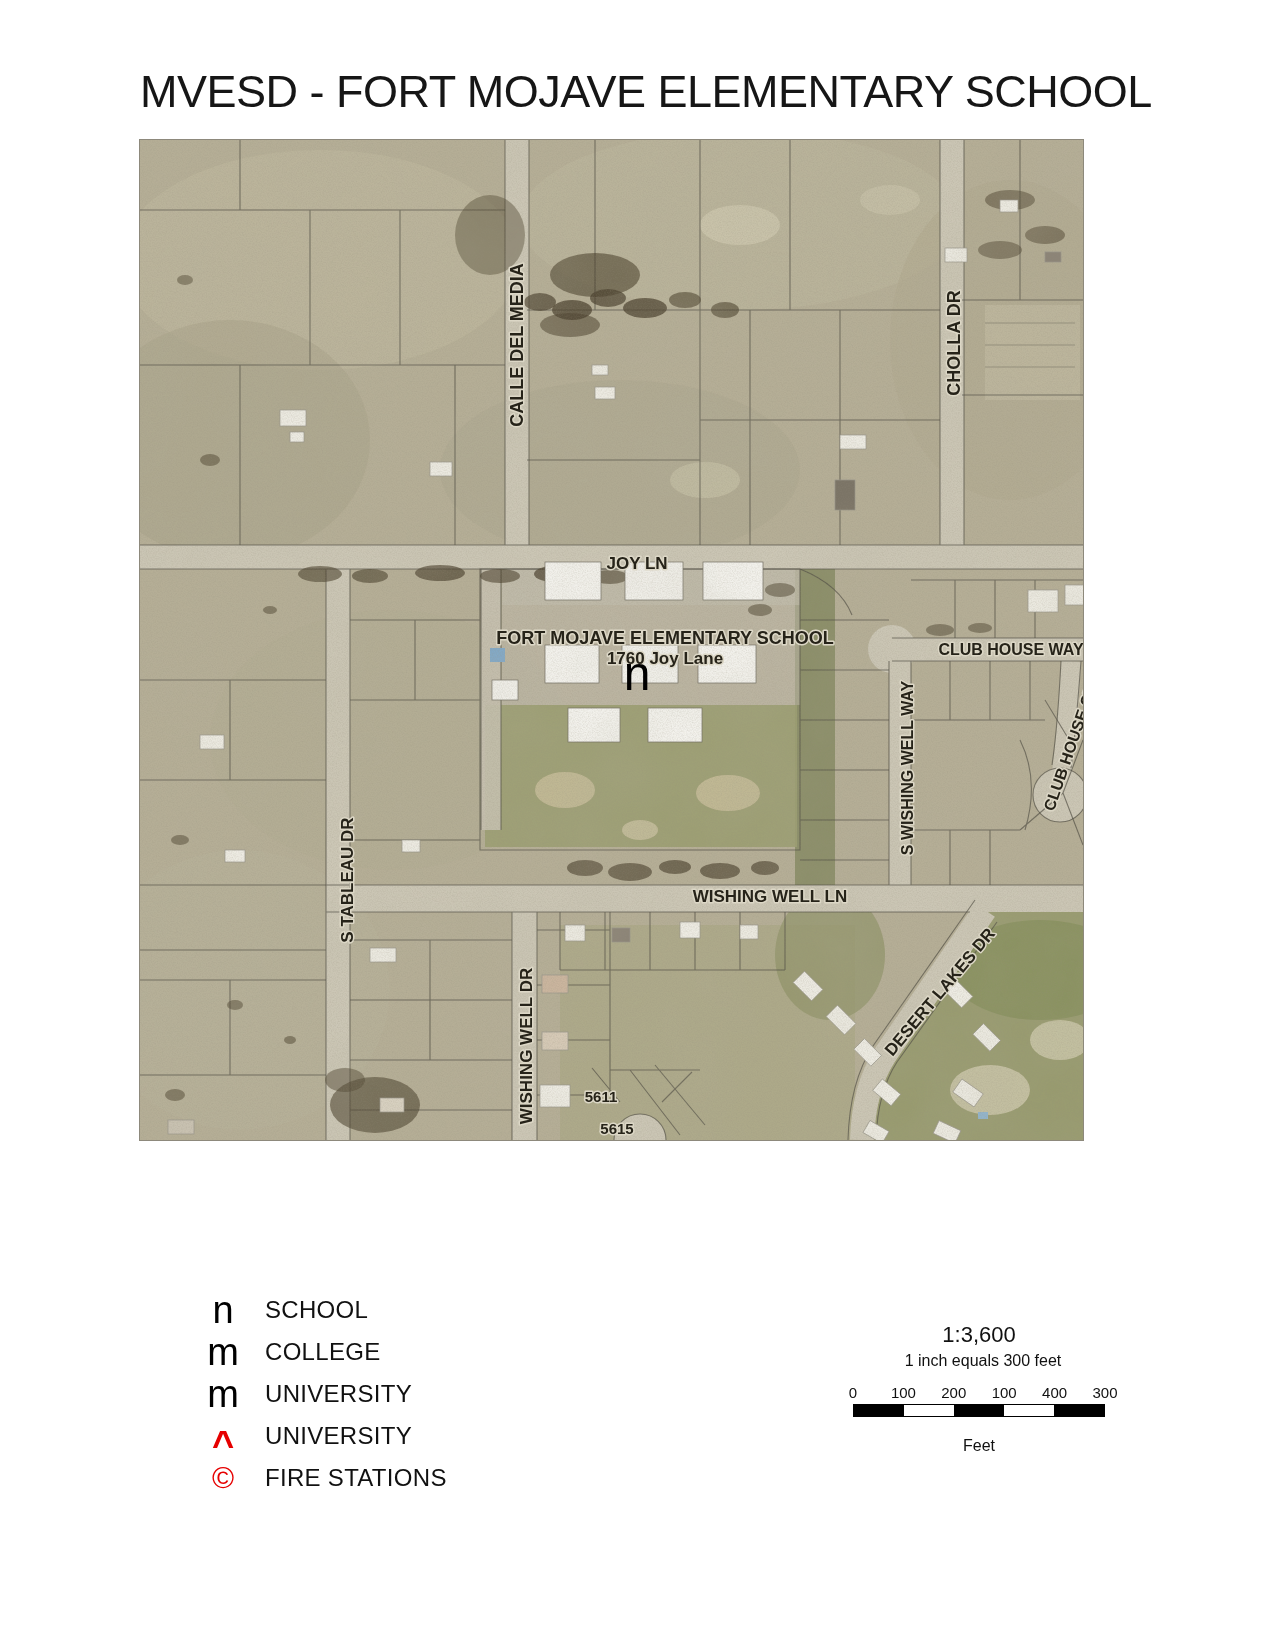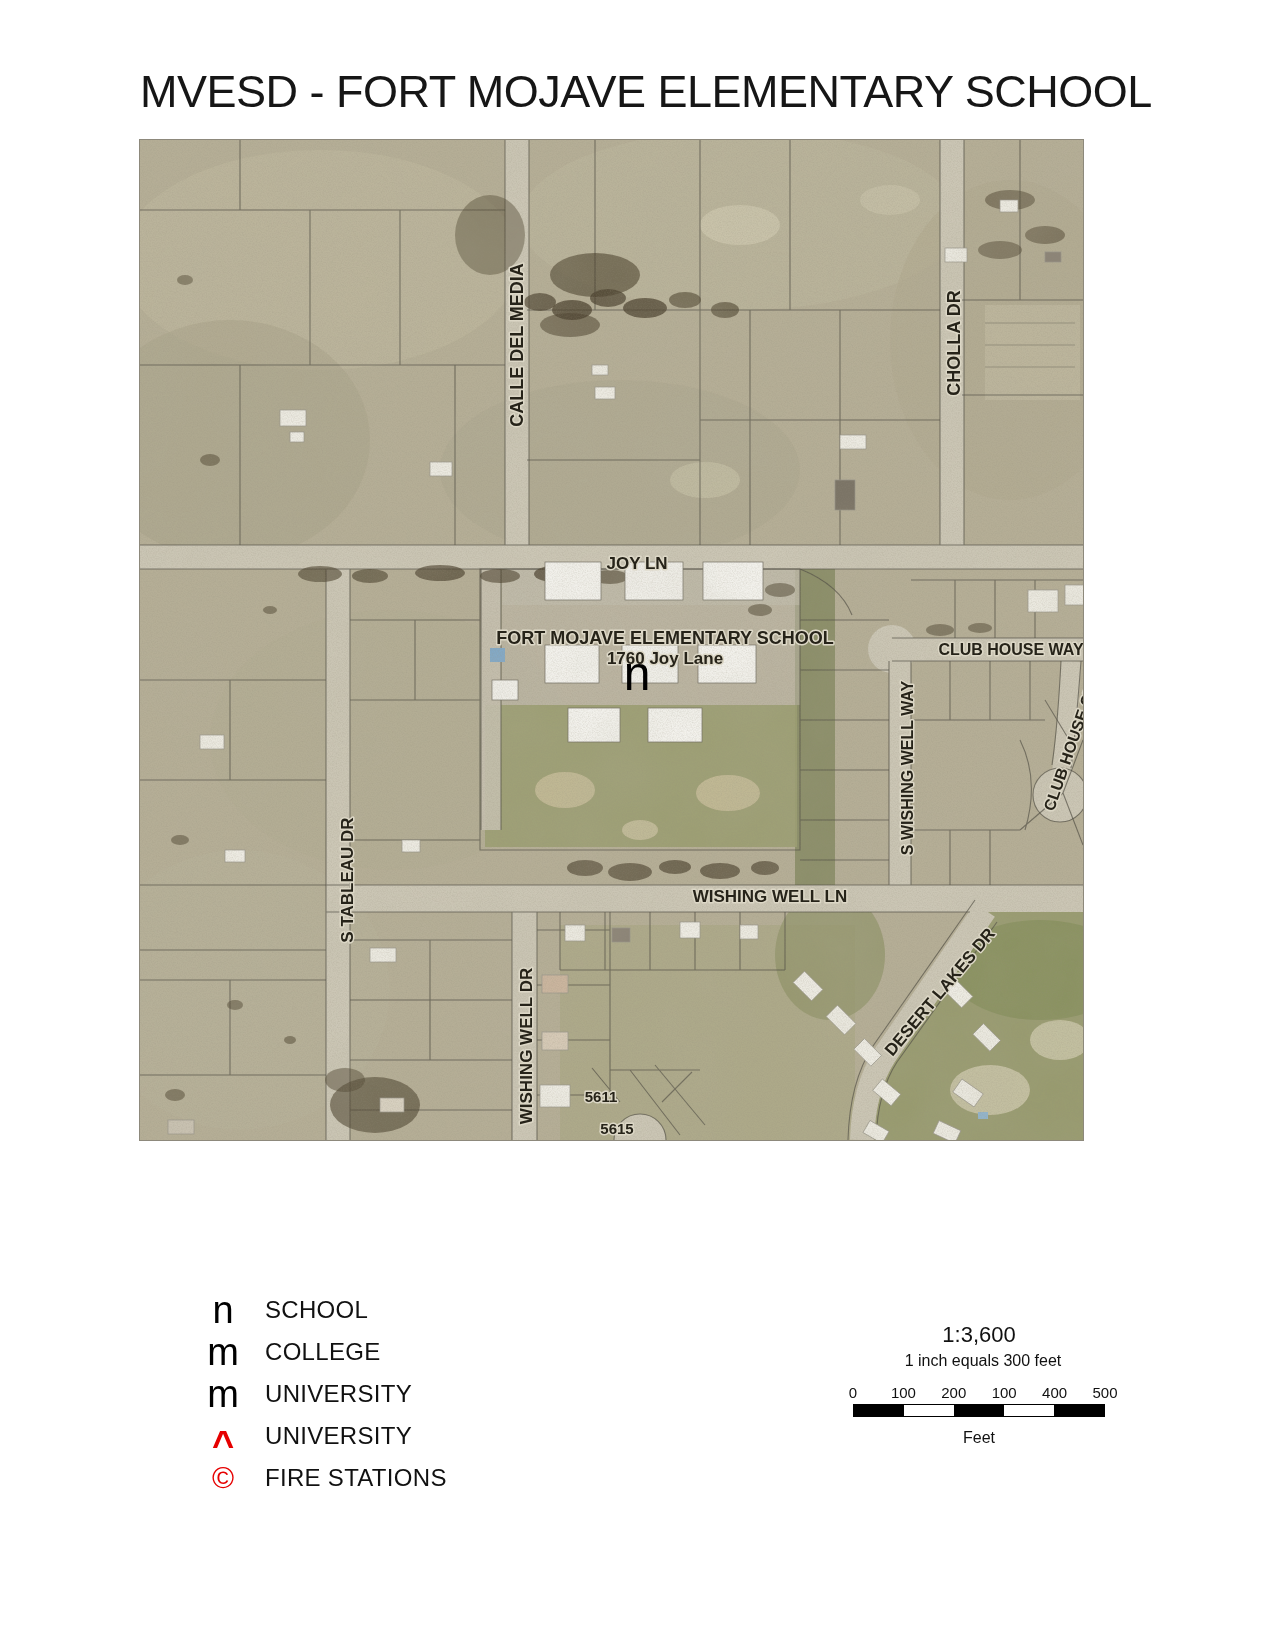--- a/index.html
+++ b/index.html
@@ -24,21 +24,21 @@
   .scale-ratio{position:absolute;left:853px;top:1322px;width:252px;text-align:center;
                font-size:22px;color:#111;}
   .scale-caption{position:absolute;left:833px;top:1352px;width:300px;text-align:center;
                  font-size:16px;color:#111;}
   .scalebar-wrap{position:absolute;left:853px;top:1384px;width:252px;}
   .scalebar-ticks{position:relative;height:18px;font-size:15px;color:#111;}
   .scalebar-ticks span{position:absolute;transform:translateX(-50%);}
   .scalebar{display:flex;height:11px;border:1px solid #000;margin-top:2px;box-sizing:content-box;}
   .scalebar .seg{width:50.4px;height:11px;}
   .seg.b{background:#000;} .seg.w{background:#fff;}
-  .scale-unit{text-align:center;font-size:16px;color:#111;margin-top:12px;}
+  .scale-unit{text-align:center;font-size:16px;color:#111;margin-top:20px;}
 </style>
 </head>
 <body>
 
 <div class="page">
 
   <div class="title">MVESD - FORT MOJAVE ELEMENTARY SCHOOL</div>
 
   <div class="map-frame">
     <svg viewBox="0 0 943 1000" width="943" height="1000">
@@ -269,21 +269,21 @@
   <div class="scale-ratio">1:3,600</div>
   <div class="scale-caption">1 inch equals 300 feet</div>
 
   <div class="scalebar-wrap">
     <div class="scalebar-ticks">
       <span style="left:0px">0</span>
       <span style="left:50.4px">100</span>
       <span style="left:100.8px">200</span>
       <span style="left:151.2px">100</span>
       <span style="left:201.6px">400</span>
-      <span style="left:252px">500</span>
+      <span style="left:252px">300</span>
     </div>
     <div class="scalebar">
       <div class="seg b"></div>
       <div class="seg w"></div>
       <div class="seg b"></div>
       <div class="seg w"></div>
       <div class="seg b"></div>
     </div>
     <div class="scale-unit">Feet</div>
   </div>

